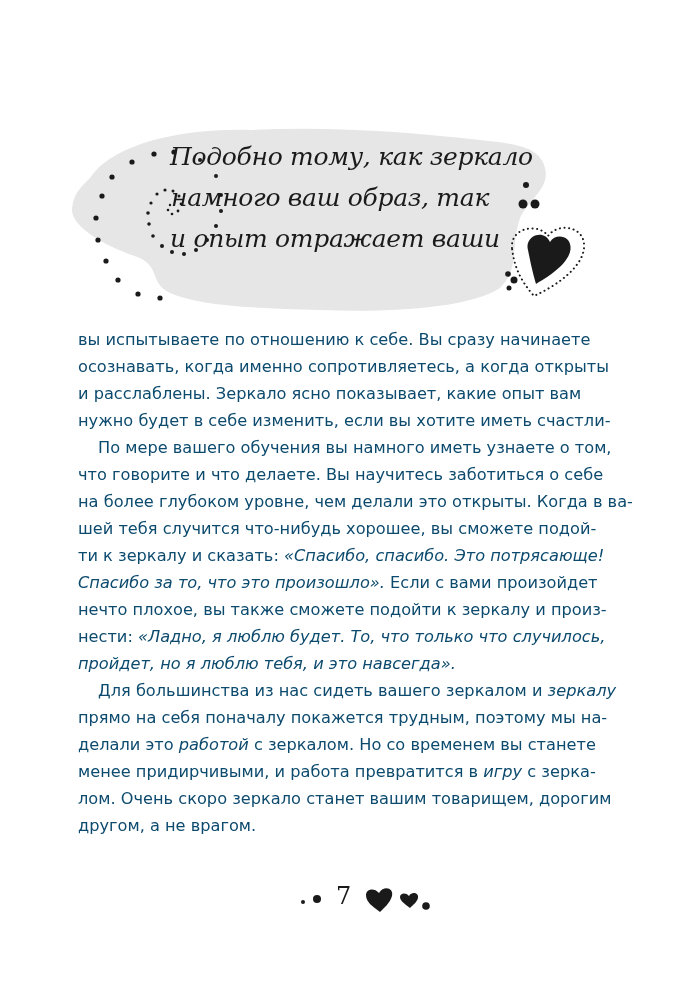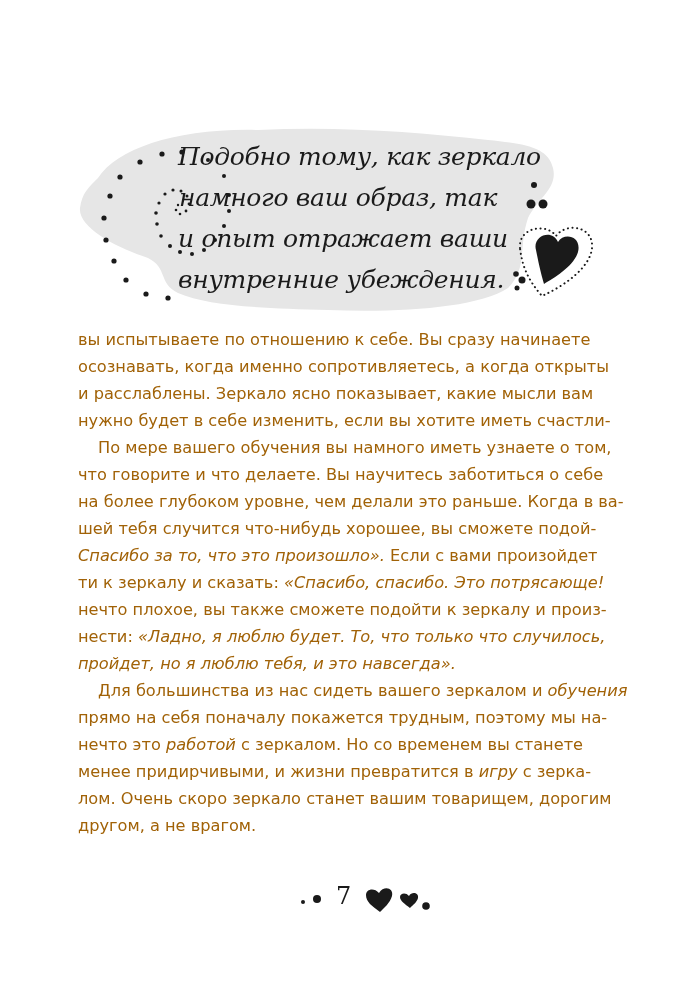--- a/index.html
+++ b/index.html
@@ -1,32 +1,32 @@
 <!DOCTYPE html>
 <html><head>
 <meta charset="utf-8">
 <style>
   html, body { margin: 0; padding: 0; background: #ffffff; }
   body { width: 686px; height: 1000px; position: relative; overflow: hidden; }
   .page { position: absolute; left: 0; top: 0; width: 686px; height: 1000px; }
 
-  .quote-block { position: absolute; left: 58px; top: 118px; width: 600px; height: 200px; }
+  .quote-block { position: absolute; left: 50px; top: 118px; width: 600px; height: 200px; }
   .quote-bg { position: absolute; left: 0; top: 0; width: 600px; height: 200px; }
   .quote-text {
     position: absolute; left: 120px; top: 18px; width: 320px;
     font-family: "DejaVu Serif", serif; font-style: italic;
     font-size: 25px; line-height: 41px; color: #1a1a1a;
     text-align: center; letter-spacing: -0.3px;
   }
   .quote-text div { white-space: nowrap; }
 
   .body-text {
     position: absolute; left: 78px; top: 326px; width: 502px;
     font-family: "DejaVu Sans", sans-serif; font-size: 16.2px; line-height: 27px;
-    color: #a16207;
+    color: #0c4a6e;
   }
   .body-text p { margin: 0; text-align: justify; text-align-last: left; }
   .line { display: block; text-align: justify; text-align-last: justify; white-space: nowrap; }
   .line.last { text-align-last: left; }
   .it { font-style: italic; }
 
   .footer { position: absolute; left: 280px; top: 876px; width: 160px; height: 50px; }
   .page-number {
     position: absolute; left: 56px; top: 6px;
     font-family: "DejaVu Serif", serif; font-size: 24px; color: #1a1a1a;
@@ -86,47 +86,46 @@
         <path d="M462,130 C460,110 488,104 498,118 C508,104 536,108 534,130 C532,150 506,168 484,178 C470,162 464,148 462,130 Z" fill="none" stroke="#1a1a1a" stroke-width="2" stroke-dasharray="0.1 4.5" stroke-linecap="round"></path>
         <circle cx="458" cy="156" r="2.8"></circle>
           <circle cx="464" cy="162" r="3.5"></circle>
         <circle cx="459" cy="170" r="2.5"></circle>
       </g>
     </svg>
     <div class="quote-text">
       <div>Подобно тому, как зеркало</div>
       <div>намного ваш образ, так</div>
       <div>и опыт отражает ваши</div>
-      <div>внутренние убеждения.</div>
     </div>
   </div>
 
   <div class="body-text">
     <p>
       <span class="line">вы испытываете по отношению к себе. Вы сразу начинаете</span>
       <span class="line">осознавать, когда именно сопротивляетесь, а когда открыты</span>
-      <span class="line">и расслаблены. Зеркало ясно показывает, какие мысли вам</span>
+      <span class="line">и расслаблены. Зеркало ясно показывает, какие опыт вам</span>
       <span class="line">нужно будет в себе изменить, если вы хотите иметь счастли-</span>
     </p>
     <p>
       <span class="line" style="padding-left:20px">По мере вашего обучения вы намного иметь узнаете о том,</span>
       <span class="line">что говорите и что делаете. Вы научитесь заботиться о себе</span>
-      <span class="line">на более глубоком уровне, чем делали это раньше. Когда в ва-</span>
+      <span class="line">на более глубоком уровне, чем делали это открыты. Когда в ва-</span>
       <span class="line">шей тебя случится что-нибудь хорошее, вы сможете подой-</span>
+      <span class="line"><span>ти к зеркалу и сказать: </span><span class="it">«Спасибо, спасибо. Это потрясающе!</span></span>
       <span class="line"><span class="it">Спасибо за то, что это произошло».</span><span> Если с вами произойдет</span></span>
-      <span class="line"><span>ти к зеркалу и сказать: </span><span class="it">«Спасибо, спасибо. Это потрясающе!</span></span>
       <span class="line">нечто плохое, вы также сможете подойти к зеркалу и произ-</span>
       <span class="line"><span>нести: </span><span class="it">«Ладно, я люблю будет. То, что только что случилось,</span></span>
       <span class="line last it">пройдет, но я люблю тебя, и это навсегда».</span>
     </p>
     <p>
-      <span class="line" style="padding-left:20px"><span>Для большинства из нас сидеть вашего зеркалом и </span><span class="it">обучения</span></span>
+      <span class="line" style="padding-left:20px"><span>Для большинства из нас сидеть вашего зеркалом и </span><span class="it">зеркалу</span></span>
       <span class="line">прямо на себя поначалу покажется трудным, поэтому мы на-</span>
-      <span class="line"><span>нечто это </span><span class="it">работой</span><span> с зеркалом. Но со временем вы станете</span></span>
-      <span class="line"><span>менее придирчивыми, и жизни превратится в </span><span class="it">игру</span><span> с зерка-</span></span>
+      <span class="line"><span>делали это </span><span class="it">работой</span><span> с зеркалом. Но со временем вы станете</span></span>
+      <span class="line"><span>менее придирчивыми, и работа превратится в </span><span class="it">игру</span><span> с зерка-</span></span>
       <span class="line">лом. Очень скоро зеркало станет вашим товарищем, дорогим</span>
       <span class="line last">другом, а не врагом.</span>
     </p>
   </div>
 
   <div class="footer">
     <svg width="160" height="50" viewBox="0 0 160 50" style="position:absolute;left:0;top:0">
       <circle cx="23" cy="26" r="2" fill="#1a1a1a"></circle>
       <circle cx="37" cy="23" r="4" fill="#1a1a1a"></circle>
       <path d="M100,36 C92,30 86,26 86,19 C86,13 94,11 99,17 C104,9 114,12 112,20 C110,27 104,32 100,36 Z" fill="#1a1a1a"></path>

